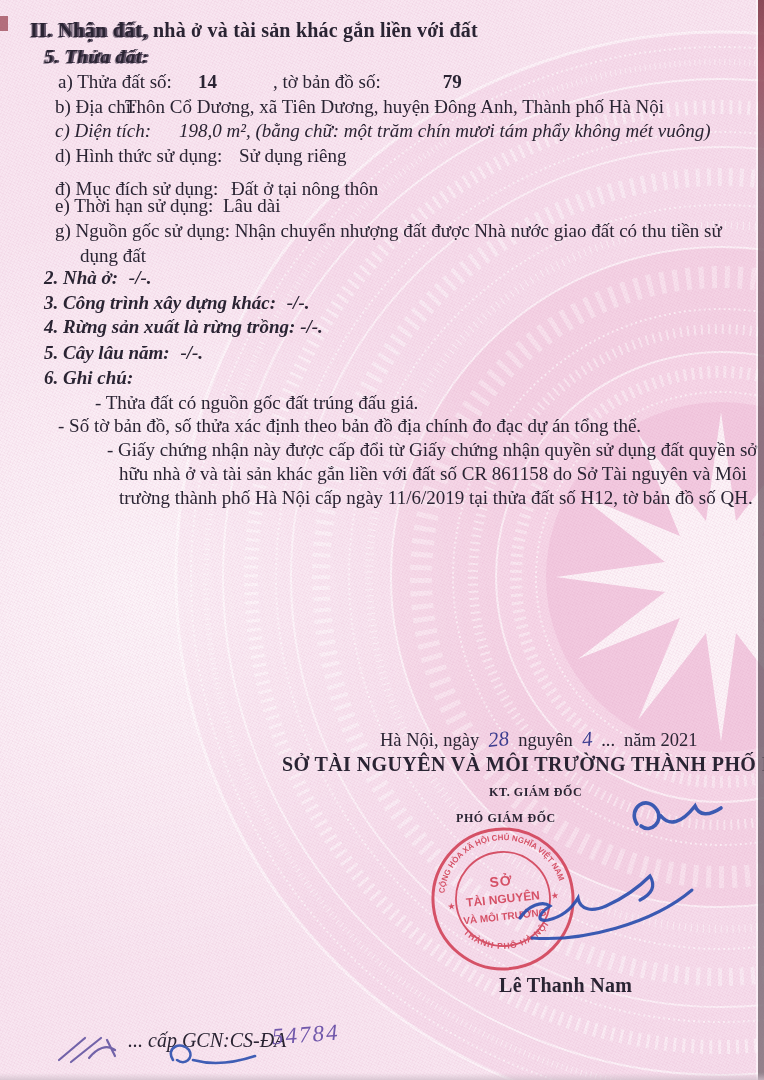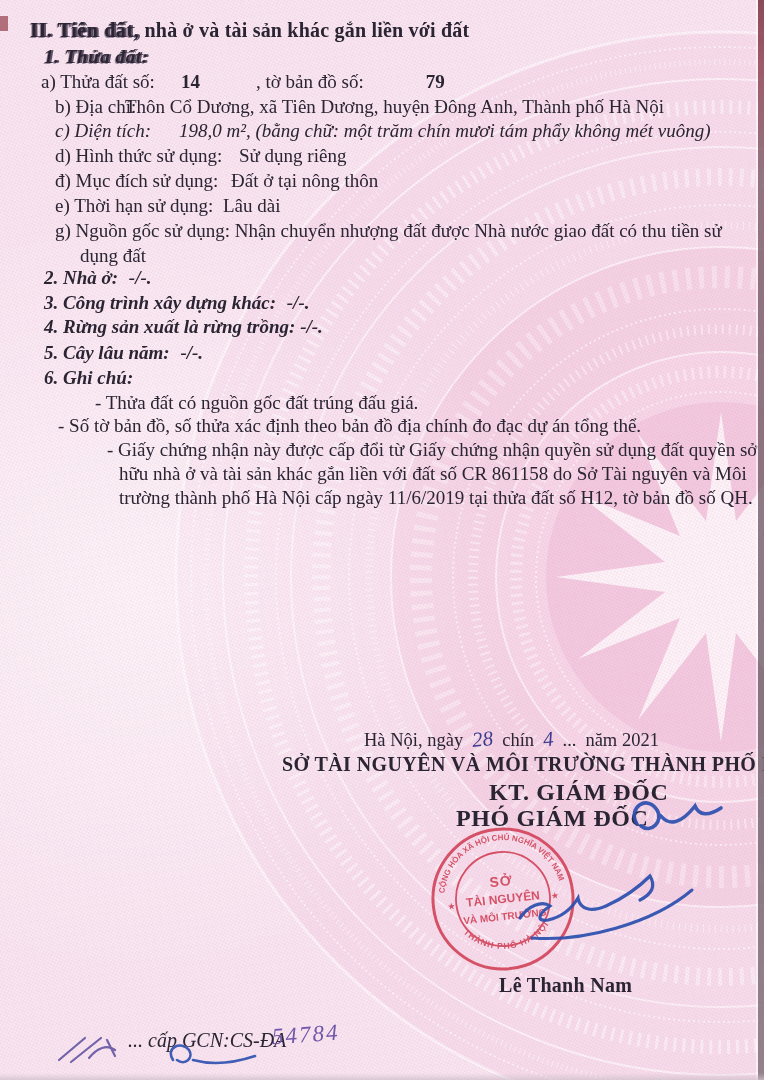--- a/index.html
+++ b/index.html
@@ -27,21 +27,21 @@
 
   .ln{position:absolute;z-index:2;white-space:nowrap;font-size:19px;line-height:24px;}
   .wrap{white-space:normal;}
   .b{font-weight:bold;}
   .bi{font-weight:bold;font-style:italic;}
   .hdr{font-size:20px;font-weight:bold;letter-spacing:.2px;}
   .smudge{filter:blur(.55px);text-shadow:2px 0 0 rgba(44,32,56,.75),-1px 1px 0 rgba(44,32,56,.45);letter-spacing:.6px;}
   .lab{display:inline-block;}
   .val-gap{margin-left:6px;}
   .org{font-size:20px;font-weight:bold;letter-spacing:.4px;}
-  .cap{font-size:24px;font-weight:bold;letter-spacing:.6px;}
+  .cap{font-size:12px;font-weight:bold;letter-spacing:.6px;}
   .hw{display:inline-block;font-style:italic;color:#3d3d8f;font-size:21px;transform:rotate(-6deg);
       font-family:"Liberation Serif","DejaVu Serif",serif;}
   .hw-num{position:absolute;z-index:4;font-style:italic;color:#7158ab;font-size:23px;letter-spacing:2px;
       transform:rotate(-4deg);font-family:"Liberation Serif","DejaVu Serif",serif;}
   .date-row{display:flex;align-items:baseline;gap:9px;font-size:18.5px;}
   .ink{position:absolute;z-index:5;}
   .seal{position:absolute;z-index:4;opacity:.9;}
   .name{font-size:20px;font-weight:bold;letter-spacing:.3px;}
   .footer{font-size:20px;font-style:italic;}
 </style>
@@ -76,39 +76,39 @@
         <circle cx="721" cy="577" r="225" stroke-width="2" opacity=".6"></circle>
         <circle cx="721" cy="577" r="205" stroke-width="12" stroke-dasharray="3 5" opacity=".4"></circle>
         <circle cx="721" cy="577" r="185" stroke-width="2" stroke-dasharray="2 3" opacity=".6"></circle>
       </g>
     </g>
   </svg>
 
   <div class="corner-mark"></div>
 
   <div class="ln hdr" style="left:30px;top:18px;">
-    <span class="smudge">II. Tiên đất,</span>
+    <span class="smudge">II. Nhận đất,</span>
     <span>nhà ở và tài sản khác gắn liền với đất</span>
   </div>
-  <div class="ln bi smudge" style="left:44px;top:45px;">1. Thửa đất:</div>
+  <div class="ln bi smudge" style="left:44px;top:45px;">5. Thửa đất:</div>
 
-  <div class="ln" style="left:41px;top:70px;">
+  <div class="ln" style="left:58px;top:70px;">
     <span class="lab" style="width:140px;">a) Thửa đất số:</span><span class="b">14</span><span style="margin-left:56px;">, tờ bản đồ số:</span><span class="b" style="margin-left:62px;">79</span>
   </div>
   <div class="ln" style="left:55px;top:95px;">
     <span class="lab" style="width:70px;">b) Địa chỉ:</span><span>Thôn Cổ Dương, xã Tiên Dương, huyện Đông Anh, Thành phố Hà Nội</span>
   </div>
   <div class="ln" style="left:55px;top:119px;font-style:italic;">
     <span class="lab" style="width:124px;">c) Diện tích:</span><span>198,0 m², (bằng chữ: một trăm chín mươi tám phẩy không mét vuông)</span>
   </div>
   <div class="ln" style="left:55px;top:144px;">
     <span class="lab" style="width:184px;">d) Hình thức sử dụng:</span><span>Sử dụng riêng</span>
   </div>
   <div class="ln" style="left:55px;top:169px;">
-    <span class="lab" style="width:176px;">đ) Mục đích sử dụng:</span><span>Đất ở tại nông thôn</span>
+    <span class="lab" style="width:176px;margin-top:8px;">đ) Mục đích sử dụng:</span><span>Đất ở tại nông thôn</span>
   </div>
   <div class="ln wrap" style="left:55px;top:218px;width:672px;padding-left:25px;text-indent:-25px;line-height:25px;">
     <span>g) Nguồn gốc sử dụng:</span>
     <span>Nhận chuyển nhượng đất được Nhà nước giao đất có thu tiền sử dụng đất</span>
   </div>
   <div class="ln" style="left:55px;top:194px;">
     <span class="lab" style="width:168px;">e) Thời hạn sử dụng:</span><span>Lâu dài</span>
   </div>
 
   <div class="ln bi" style="left:44px;top:266px;">
@@ -126,24 +126,24 @@
   <div class="ln bi" style="left:44px;top:341px;">
     <span>5. Cây lâu năm:</span>
     <span class="val-gap">-/-.</span>
   </div>
   <div class="ln bi" style="left:44px;top:366px;">6. Ghi chú:</div>
 
   <div class="ln" style="left:60px;top:391px;margin-left:35px;">- Thửa đất có nguồn gốc đất trúng đấu giá.</div>
   <div class="ln" style="left:58px;top:414px;font-family:Liberation Serif, serif;">- Số tờ bản đồ, số thửa xác định theo bản đồ địa chính đo đạc dự án tổng thể.</div>
   <div class="ln wrap" style="left:72px;top:438px;width:664px;padding-left:12px;text-indent:-12px;line-height:24px;margin-left:35px;">- Giấy chứng nhận này được cấp đổi từ Giấy chứng nhận quyền sử dụng đất quyền sở hữu nhà ở và tài sản khác gắn liền với đất số CR 861158 do Sở Tài nguyên và Môi trường thành phố Hà Nội cấp ngày 11/6/2019 tại thửa đất số H12, tờ bản đồ số QH.</div>
 
-  <div class="ln date-row" style="left:364px;top:727px;">
+  <div class="ln date-row" style="left:380px;top:727px;">
     <span>Hà Nội, ngày</span>
     <span class="hw">28</span>
-    <span>chín</span>
+    <span>nguyên</span>
     <span class="hw">4</span>
     <span>...</span>
     <span>năm 2021</span>
   </div>
   <div class="ln org" style="left:282px;top:752px;">SỞ TÀI NGUYÊN VÀ MÔI TRƯỜNG  THÀNH PHỐ HÀ N</div>
   <div class="ln cap" style="left:489px;top:780px;">KT. GIÁM ĐỐC</div>
   <div class="ln cap" style="left:456px;top:806px;">PHÓ GIÁM ĐỐC</div>
 
   <svg class="seal" style="left:427px;top:823px;" width="152" height="152" viewBox="0 0 152 152">
     <defs>

